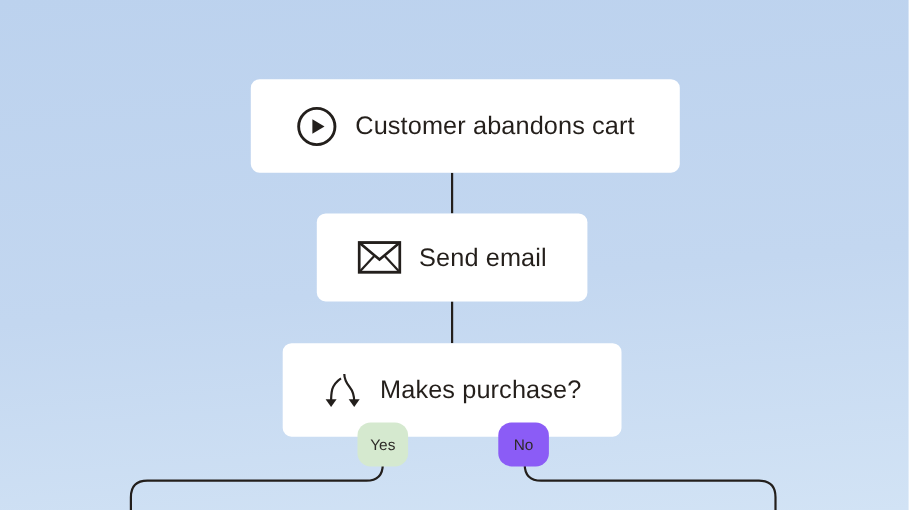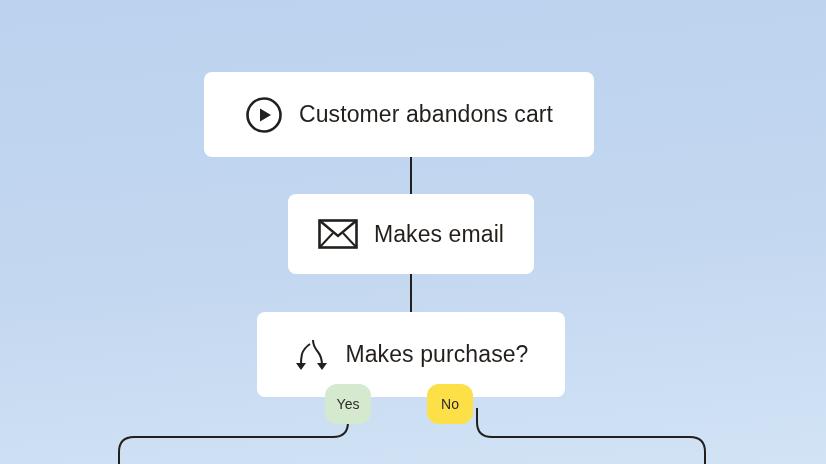--- a/index.html
+++ b/index.html
@@ -28,52 +28,52 @@
 
 <svg class="lines" width="826" height="464" viewBox="0 0 826 464">
   <line x1="411" y1="157" x2="411" y2="194" stroke="#231f1c" stroke-width="2"></line>
   <line x1="411" y1="274" x2="411" y2="312" stroke="#231f1c" stroke-width="2"></line>
 
   <path d="M348 408 L348 422 Q348 437 333 437 L134 437 Q119 437 119 452 L119 470" fill="none" stroke="#231f1c" stroke-width="2"></path>
 
   <path d="M477 408 L477 422 Q477 437 492 437 L690 437 Q705 437 705 452 L705 470" fill="none" stroke="#231f1c" stroke-width="2"></path>
 </svg>
 
-<div class="node" style="left:204px; top:72px; width:390px; height:85px;">
+<div class="node" style="left:228px; top:72px; width:390px; height:85px;">
   <span class="icon" style="margin-right:16px;">
     <svg width="38" height="38" viewBox="0 0 38 38">
       <circle cx="19" cy="19" r="16.5" fill="none" stroke="#231f1c" stroke-width="2.6"></circle>
       <path d="M15 12.5 L26 19 L15 25.5 Z" fill="#231f1c"></path>
     </svg>
   </span>
   <span class="label">Customer abandons cart</span>
 </div>
 
 <div class="node" style="left:288px; top:194px; width:246px; height:80px;">
   <span class="icon" style="margin-right:16px;">
     <svg width="40" height="30" viewBox="0 0 40 30">
       <rect x="1.5" y="1.5" width="37" height="27" fill="none" stroke="#231f1c" stroke-width="2.6"></rect>
       <path d="M1.5 1.5 L20 17 L38.5 1.5" fill="none" stroke="#231f1c" stroke-width="2.4"></path>
       <path d="M1.5 28.5 L15 14" fill="none" stroke="#231f1c" stroke-width="2"></path>
       <path d="M38.5 28.5 L25 14" fill="none" stroke="#231f1c" stroke-width="2"></path>
     </svg>
   </span>
-  <span class="label">Makes email</span>
+  <span class="label">Send email</span>
 </div>
 
 <div class="node" style="left:257px; top:312px; width:308px; height:85px;">
   <span class="icon" style="margin-right:14px;">
     <svg width="38" height="38" viewBox="0 0 38 38">
       <path d="M20 4 Q20 10 25 16 Q29 21 29 29" fill="none" stroke="#231f1c" stroke-width="2"></path>
       <path d="M17 8 Q11 12 9 18 Q8 22 8 29" fill="none" stroke="#231f1c" stroke-width="2"></path>
       <path d="M3 27 L13 27 L8 34 Z" fill="#231f1c"></path>
       <path d="M24 27 L34 27 L29 34 Z" fill="#231f1c"></path>
     </svg>
   </span>
   <span class="label">Makes purchase?</span>
 </div>
 
 <div class="pill" style="left:325px; top:384px; width:46px; background:#d5e9cf;">
   <span>Yes</span>
 </div>
-<div class="pill" style="left:427px; top:384px; width:46px; background:#fde047;">
+<div class="pill" style="left:453px; top:384px; width:46px; background:#8b5cf6;">
   <span>No</span>
 </div>
 
 </body></html>

